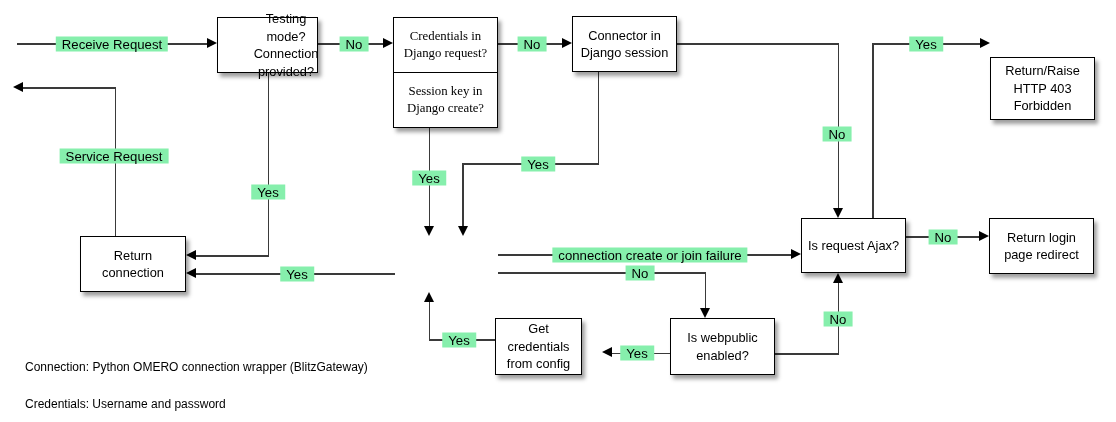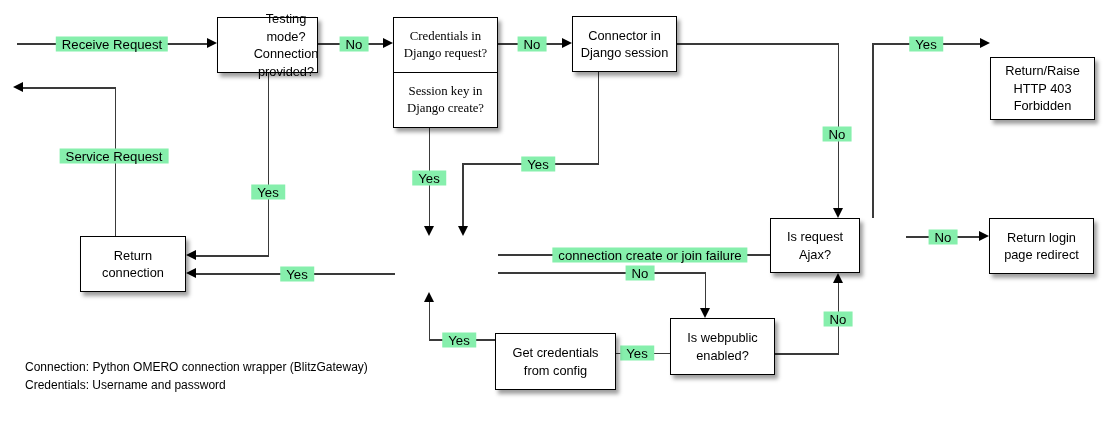--- a/index.html
+++ b/index.html
@@ -131,27 +131,27 @@
 Django session</div>
 
   <div class="node" style="left:990px;top:17px;width:105px;height:63px;margin-top:40px;">Return/Raise
 HTTP 403
 Forbidden</div>
 
   <div class="node" style="left:80px;top:236px;width:106px;height:56px;">Return
 connection</div>
 
 
-  <div class="node" style="left:770px;top:218px;width:90px;height:55px;">Is request Ajax?</div>
+  <div class="node" style="left:801px;top:218px;width:105px;height:55px;">Is request Ajax?</div>
 
   <div class="node" style="left:989px;top:218px;width:105px;height:56px;">Return login
 page redirect</div>
 
-  <div class="node" style="left:495px;top:318px;width:121px;height:57px;margin-top:15px;">Get credentials
+  <div class="node" style="left:495px;top:318px;width:87px;height:57px;">Get credentials
 from config</div>
 
   <div class="node" style="left:670px;top:318px;width:105px;height:57px;">Is webpublic
 enabled?</div>
 
   <div class="note" style="left:25px;top:360px;">Connection: Python OMERO connection wrapper (BlitzGateway)</div>
-  <div class="note" style="left:25px;top:378px;">Credentials: Username and password</div>
+  <div class="note" style="left:25px;top:397px;">Credentials: Username and password</div>
 
 </div>
 
 </body></html>

